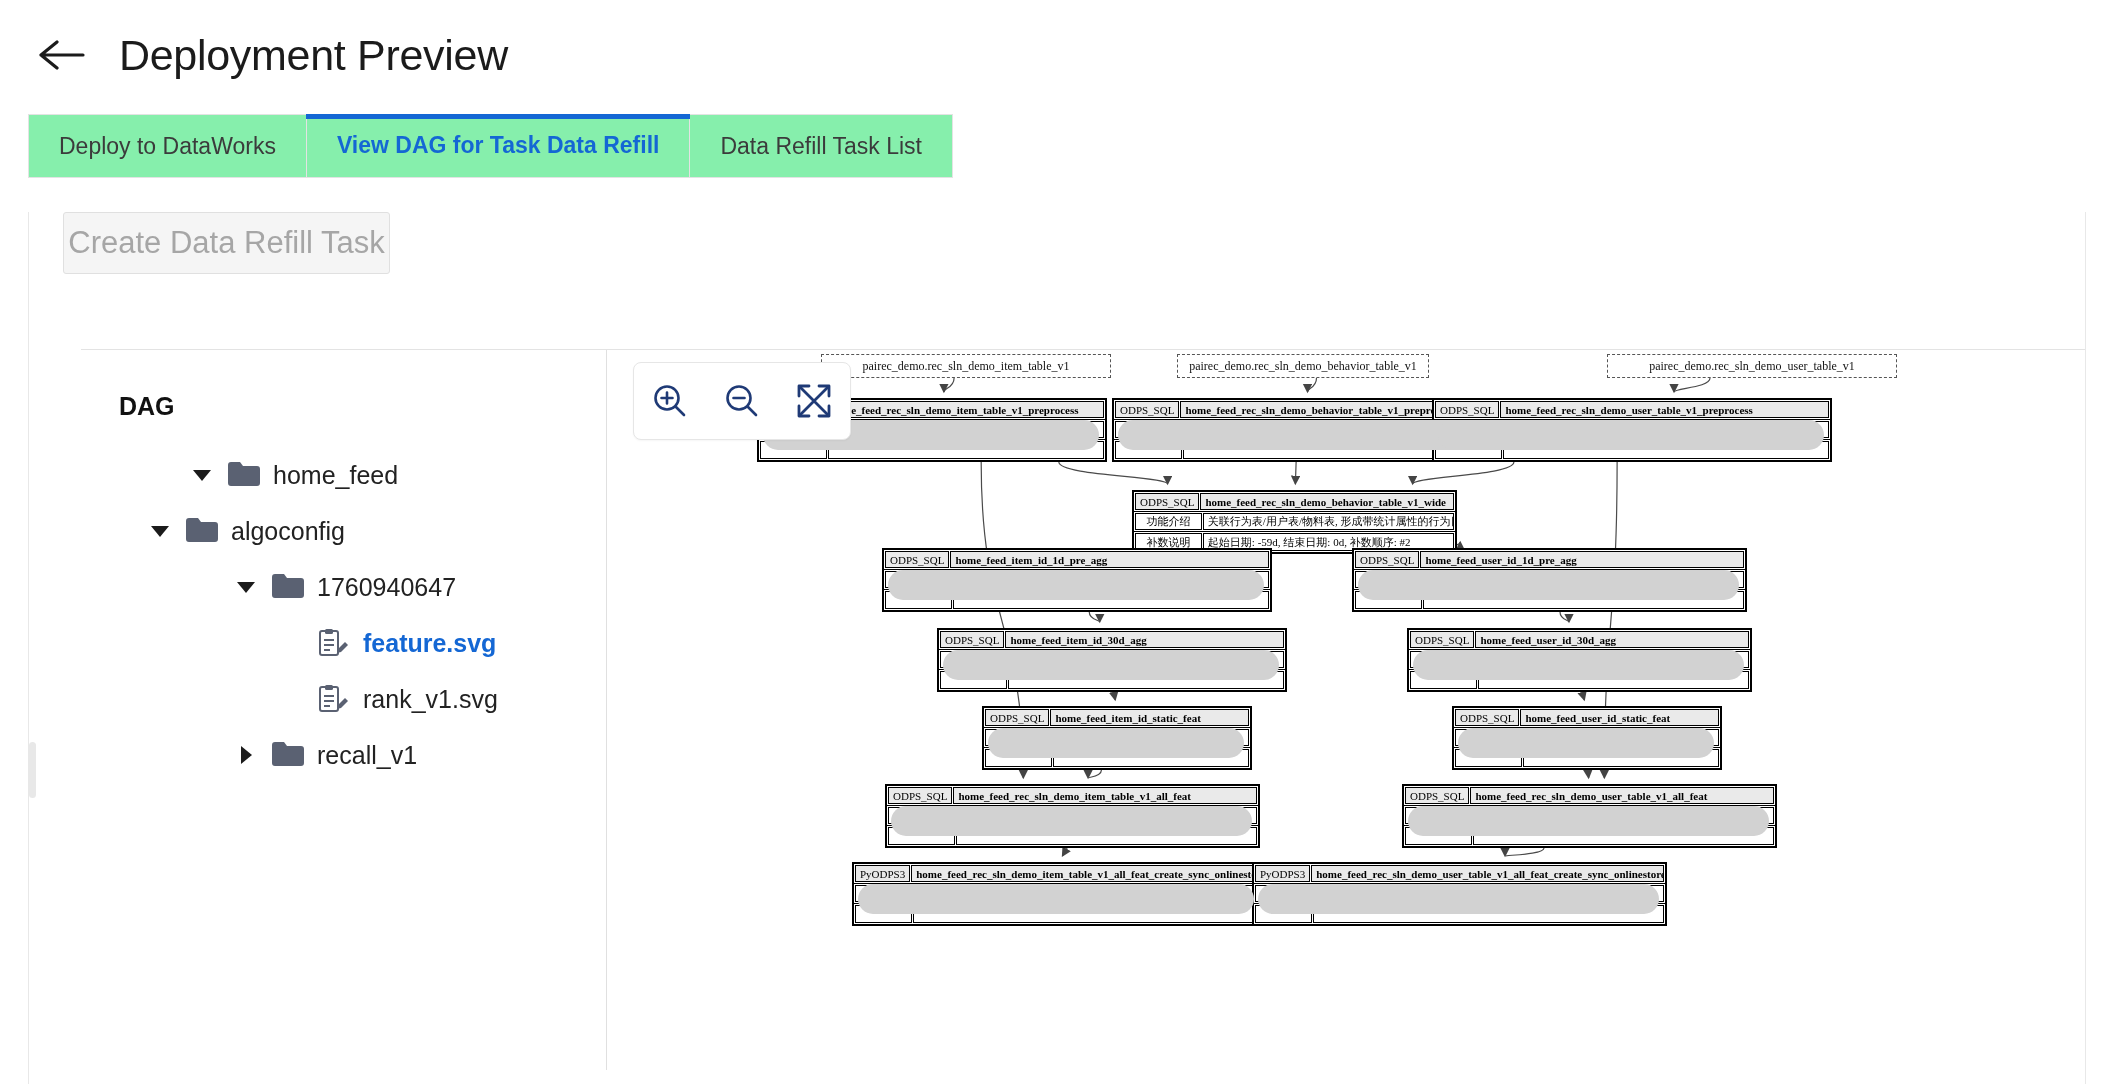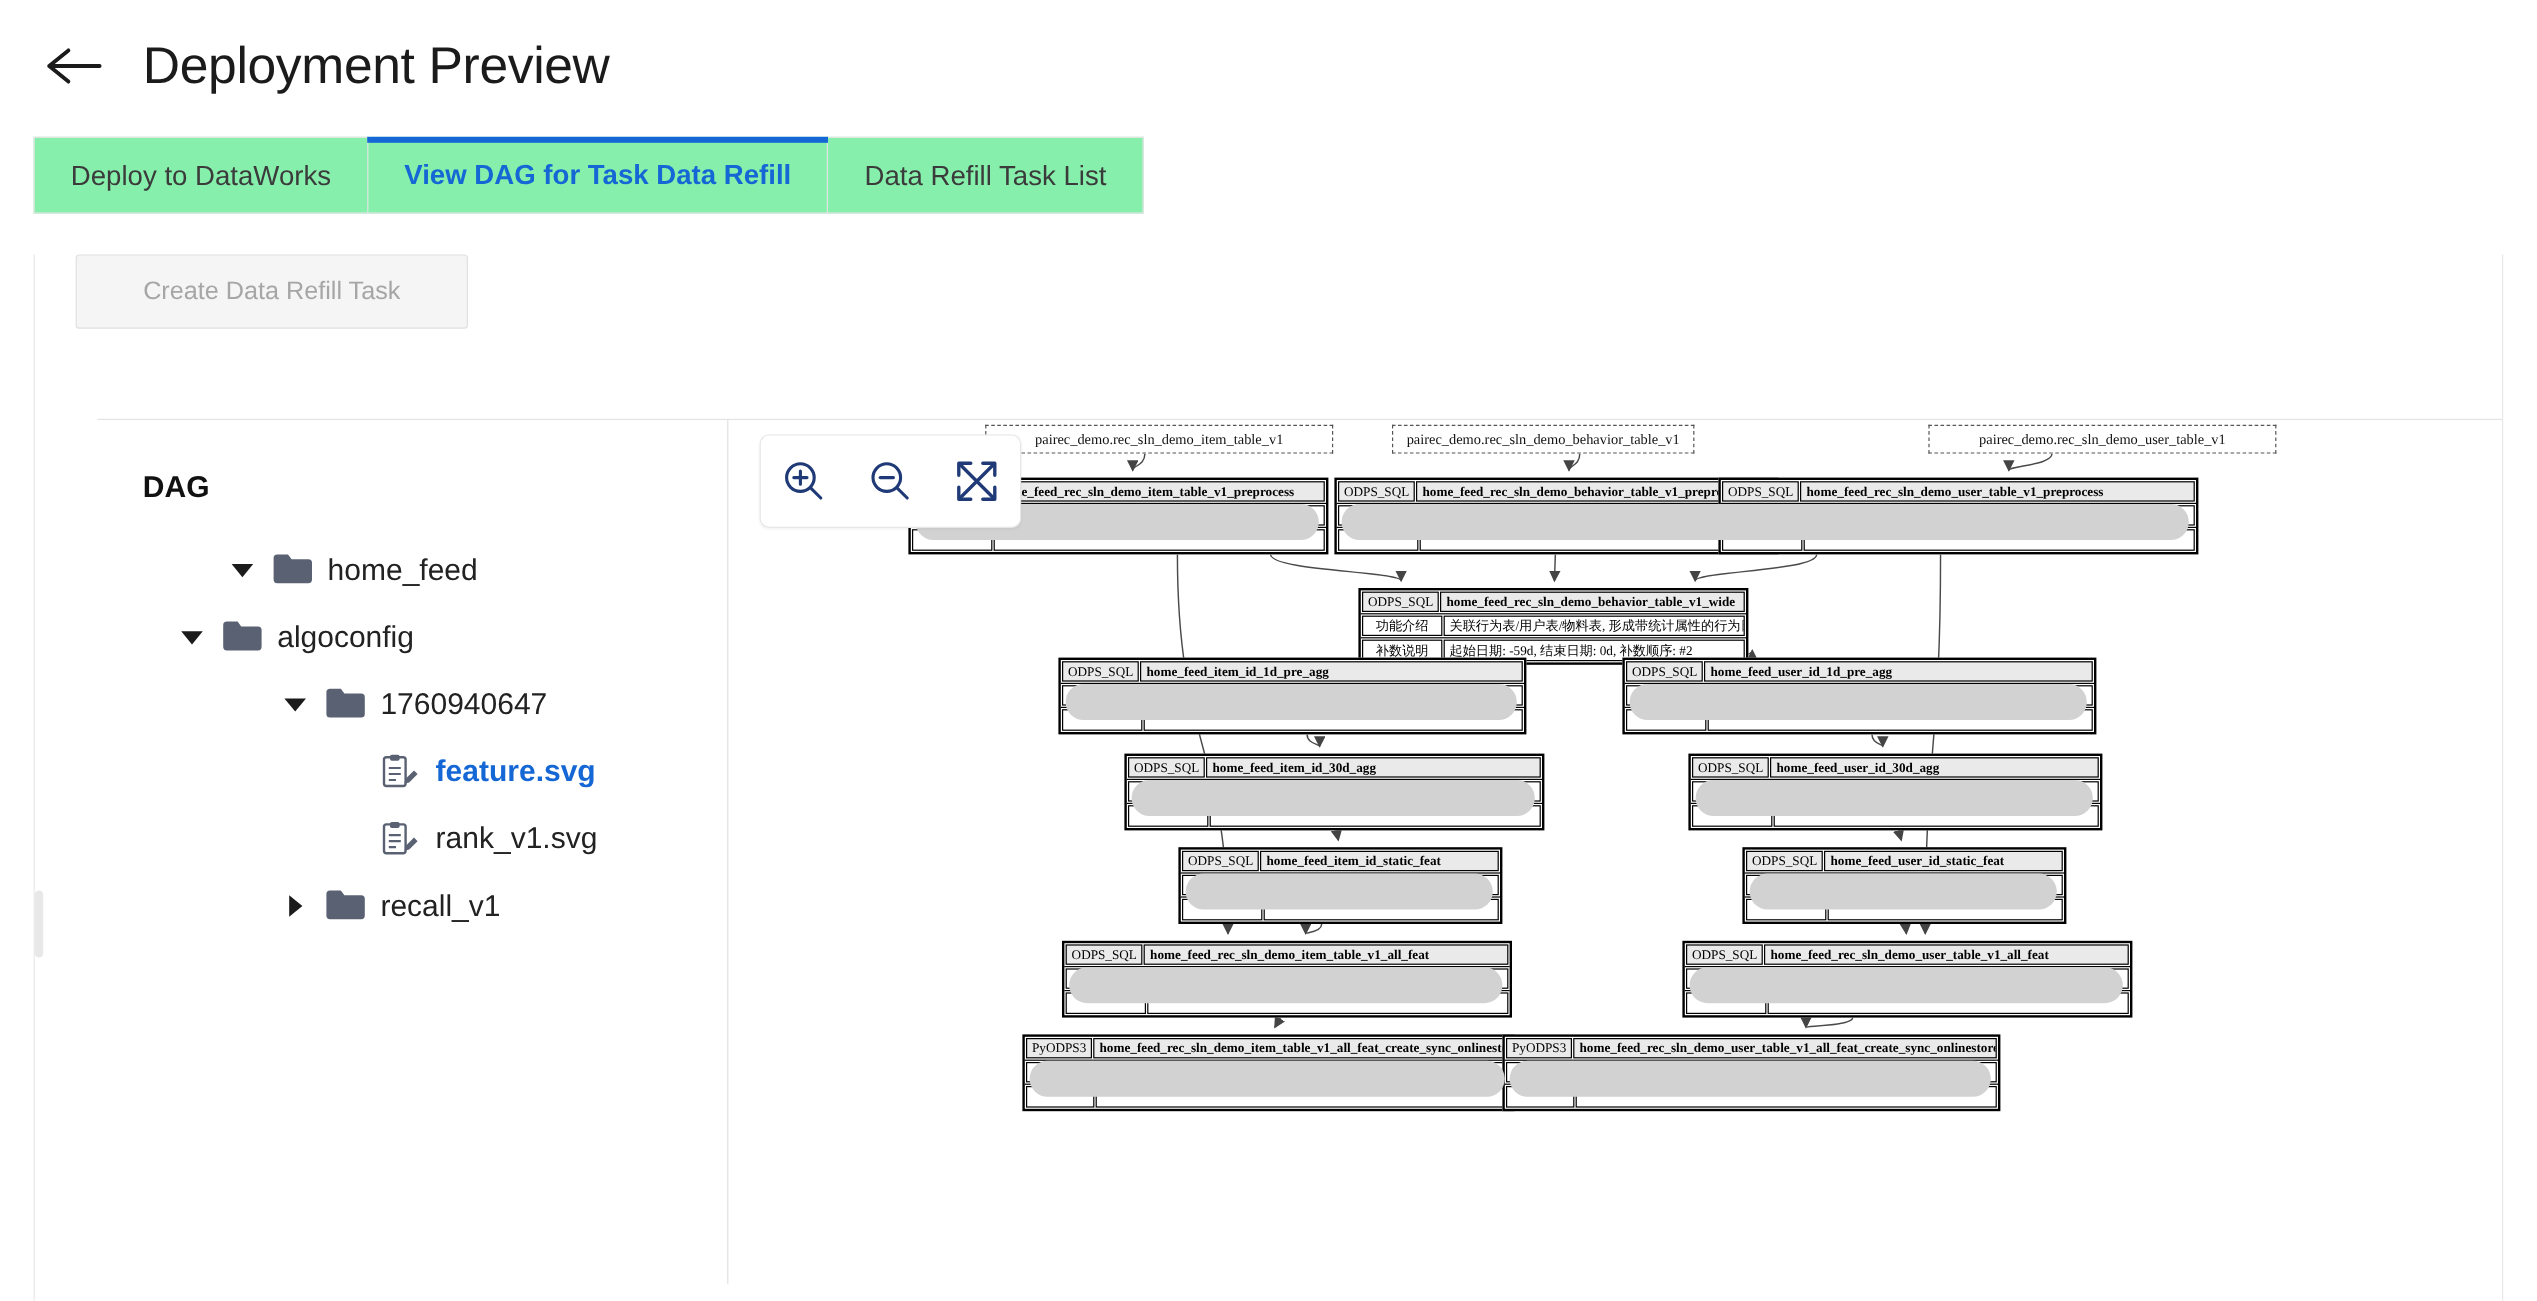--- a/index.html
+++ b/index.html
@@ -76,21 +76,21 @@
     position: relative;
   }
 
   .create-btn {
     margin: 34px 0 0 34px;
     width: 327px; height: 62px;
     background: #f5f5f5;
     border: 1px solid #e0e0e0;
     border-radius: 3px;
     color: #a6a6a6;
-    font-size: 21px;
+    font-size: 31px;
     display: flex; align-items: center; justify-content: center;
     cursor: not-allowed;
   }
 
   .split-divider {
     position: absolute;
     left: 52px; right: 0;
     top: 137px;
     height: 1px;
     background: #e3e3e3;
@@ -429,21 +429,21 @@
             <path d="M 980.875 420 L 981.625 428" fill="none" stroke="#4a4a4a" stroke-width="1.2" marker-end="url(#ah)"></path>
             <path d="M 374.175 112 C 374.175 273, 416.325 273, 416.325 428" fill="none" stroke="#4a4a4a" stroke-width="1.2" marker-end="url(#ah)"></path>
             <path d="M 1010.125 112 C 1010.125 273, 997.375 273, 997.375 428" fill="none" stroke="#4a4a4a" stroke-width="1.2" marker-end="url(#ah)"></path>
             <path d="M 460.075 498 L 455.425 506" fill="none" stroke="#4a4a4a" stroke-width="1.2" marker-end="url(#ah)"></path>
             <path d="M 937 498 C 937 505, 898 505, 898 506" fill="none" stroke="#4a4a4a" stroke-width="1.2" marker-end="url(#ah)"></path>
           </svg>
         <div id="dag-nodes-layer">
             <div class="dag-table" style="left: 214px; top: 4px; width: 290px;">
               <span>pairec_demo.rec_sln_demo_item_table_v1</span>
             </div>
-            <div class="dag-table" style="left: 553px; top: 4px; width: 252px;">
+            <div class="dag-table" style="left: 570px; top: 4px; width: 252px;">
               <span>pairec_demo.rec_sln_demo_behavior_table_v1</span>
             </div>
             <div class="dag-table" style="left: 1000px; top: 4px; width: 290px;">
               <span>pairec_demo.rec_sln_demo_user_table_v1</span>
             </div>
             <div class="dag-node" style="left: 150px; top: 48px; width: 350px;">
               <div class="nrow">
                 <div class="ncell-type">ODPS_SQL</div>
                 <div class="ncell-name">home_feed_rec_sln_demo_item_table_v1_preprocess</div>
               </div>

